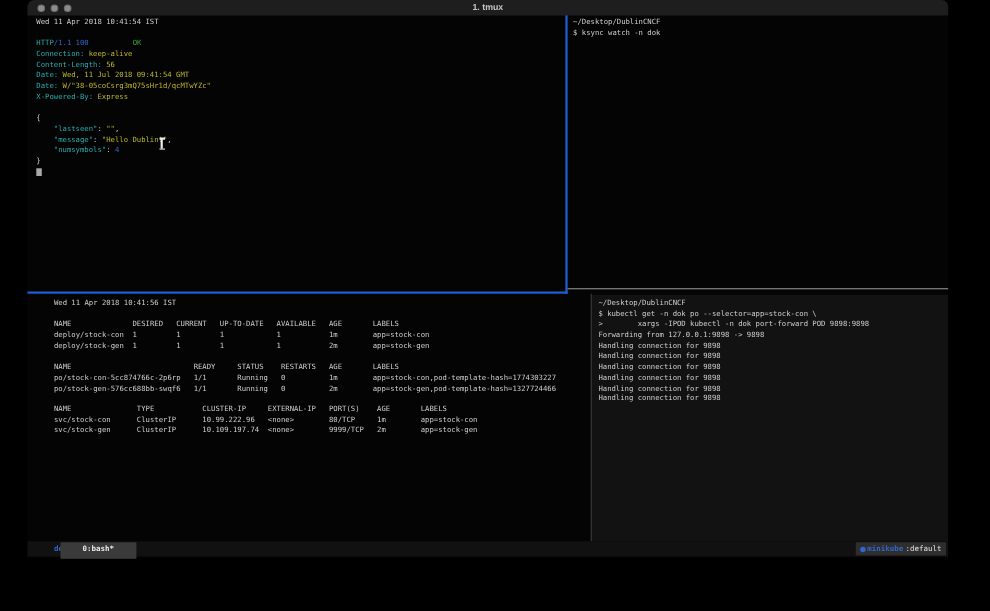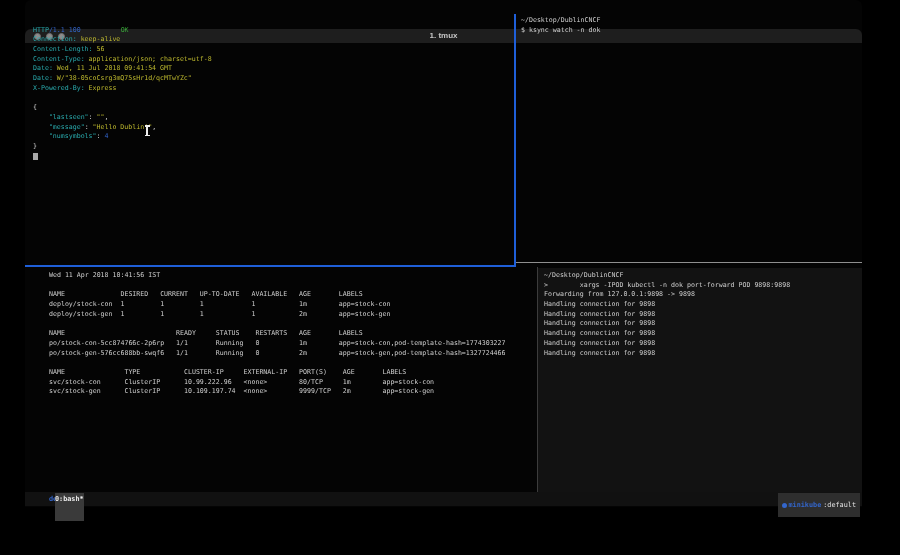--- a/index.html
+++ b/index.html
@@ -11,21 +11,21 @@
   body{
     width:900px;height:555px;background:#000;position:relative;overflow:hidden;
     font-family:"DejaVu Sans Mono",monospace;
   }
   .terminal-window{
     position:absolute;left:25px;top:0;width:837px;height:507px;
     background:#040404;border-radius:6px 6px 0 0;
   }
   .titlebar{
     position:absolute;left:0;top:0;width:100%;height:14px;
-    background:#1e1e1e;border-radius:6px 6px 0 0;margin-top:29px;
+    background:#1e1e1e;border-radius:6px 6px 0 0;
   }
   .lights{position:absolute;left:9px;top:4px;display:flex;gap:5px;}
   .light{width:7px;height:7px;border-radius:50%;background:#8c8c8c;border:0.5px solid #6e6e6e;}
   .window-title{
     text-align:center;line-height:14px;font-family:"Liberation Sans",sans-serif;
     font-size:8px;font-weight:700;color:#c6c6c6;
   }
   .pane{
     position:absolute;font-size:6.6px;line-height:9.7px;color:var(--text);
     overflow:hidden;letter-spacing:0;
@@ -50,51 +50,51 @@
     content:"";position:absolute;left:-1.5px;width:5px;height:1.5px;background:#ededed;
   }
   .mouse-ibeam::before{top:-1px;}
   .mouse-ibeam::after{bottom:-1px;}
   .status-bar{
     position:absolute;left:0;top:492px;width:837px;height:14px;background:#111;
     font-size:6.8px;line-height:14px;
   }
   .sb-session{position:absolute;left:24px;color:var(--blue);font-weight:700;}
   .sb-window{
-    position:absolute;left:30px;top:1px;height:28px;line-height:12px;
-    background:#3a3a3a;color:#ececec;font-weight:700;padding:0 0;
+    position:absolute;left:30px;top:1px;height:15px;line-height:12px;
+    background:#3a3a3a;color:#ececec;font-weight:700;padding:0 20px;
   }
   .sb-right{
     position:absolute;right:2px;top:1px;height:12px;line-height:12px;
-    background:#2e2e2e;padding:12px 4px;display:flex;align-items:center;gap:2px;
+    background:#2e2e2e;padding:0 4px;display:flex;align-items:center;gap:2px;
   }
   .kube-icon{width:5px;height:5px;border-radius:50%;background:var(--blue);display:inline-block;}
   .sb-ctx{color:var(--blue);font-weight:700;}
   .sb-ns{color:#e3e3e3;}
 </style>
 </head>
 <body>
 
 <div class="terminal-window">
 
   <div class="titlebar">
     <div class="lights">
       <div class="light"></div>
       <div class="light"></div>
       <div class="light"></div>
     </div>
     <div class="window-title">1. tmux</div>
   </div>
 
   <div class="pane pane-http">
+      <div class="t-line"><span class="c-white">Wed 11 Apr 2018 10:41:54 IST</span></div>
       <div class="t-line">&nbsp;</div>
       <div class="t-line"><span class="c-cyan">HTTP</span><span class="c-blue">/1.1 100 </span><span class="c-green">OK</span></div>
       <div class="t-line"><span class="c-cyan">Connection:</span><span class="c-yellow"> keep-alive</span></div>
       <div class="t-line"><span class="c-cyan">Content-Length:</span><span class="c-yellow"> 56</span></div>
-      <div class="t-line"><span class="c-cyan">Content-Type:</span><span class="c-yellow"> application/json; charset=utf-8</span></div>
       <div class="t-line"><span class="c-cyan">Date:</span><span class="c-yellow"> Wed, 11 Jul 2018 09:41:54 GMT</span></div>
       <div class="t-line"><span class="c-cyan">Date:</span><span class="c-yellow"> W/"38-05coCsrg3mQ75sHr1d/qcMTwYZc"</span></div>
       <div class="t-line"><span class="c-cyan">X-Powered-By:</span><span class="c-yellow"> Express</span></div>
       <div class="t-line">&nbsp;</div>
       <div class="t-line"><span class="c-white">{</span></div>
       <div class="t-line"><span class="c-white">    </span><span class="c-cyan">"lastseen"</span><span class="c-white">: </span><span class="c-yellow">""</span><span class="c-white">,</span></div>
       <div class="t-line"><span class="c-white">    </span><span class="c-cyan">"message"</span><span class="c-white">: </span><span class="c-yellow">"Hello Dublin!"</span><span class="c-white">,</span></div>
       <div class="t-line"><span class="c-white">    </span><span class="c-cyan">"numsymbols"</span><span class="c-white">: </span><span class="c-blue">4</span></div>
       <div class="t-line"><span class="c-white">}</span></div>
     </div>
@@ -116,20 +116,21 @@
       <div class="t-line">po/stock-con-5cc874766c-2p6rp   1/1       Running   0          1m        app=stock-con,pod-template-hash=1774303227</div>
       <div class="t-line">po/stock-gen-576cc688bb-swqf6   1/1       Running   0          2m        app=stock-gen,pod-template-hash=1327724466</div>
       <div class="t-line">&nbsp;</div>
       <div class="t-line">NAME               TYPE           CLUSTER-IP     EXTERNAL-IP   PORT(S)    AGE       LABELS</div>
       <div class="t-line">svc/stock-con      ClusterIP      10.99.222.96   &lt;none&gt;        80/TCP     1m        app=stock-con</div>
       <div class="t-line">svc/stock-gen      ClusterIP      10.109.197.74  &lt;none&gt;        9999/TCP   2m        app=stock-gen</div>
     </div>
 
   <div class="pane pane-pf">
       <div class="t-line">~/Desktop/DublinCNCF</div>
+      <div class="t-line">$ kubectl get -n dok po --selector=app=stock-con \</div>
       <div class="t-line">&gt;        xargs -IPOD kubectl -n dok port-forward POD 9898:9898</div>
       <div class="t-line">Forwarding from 127.0.0.1:9898 -&gt; 9898</div>
       <div class="t-line">Handling connection for 9898</div>
       <div class="t-line">Handling connection for 9898</div>
       <div class="t-line">Handling connection for 9898</div>
       <div class="t-line">Handling connection for 9898</div>
       <div class="t-line">Handling connection for 9898</div>
       <div class="t-line">Handling connection for 9898</div>
     </div>
 

